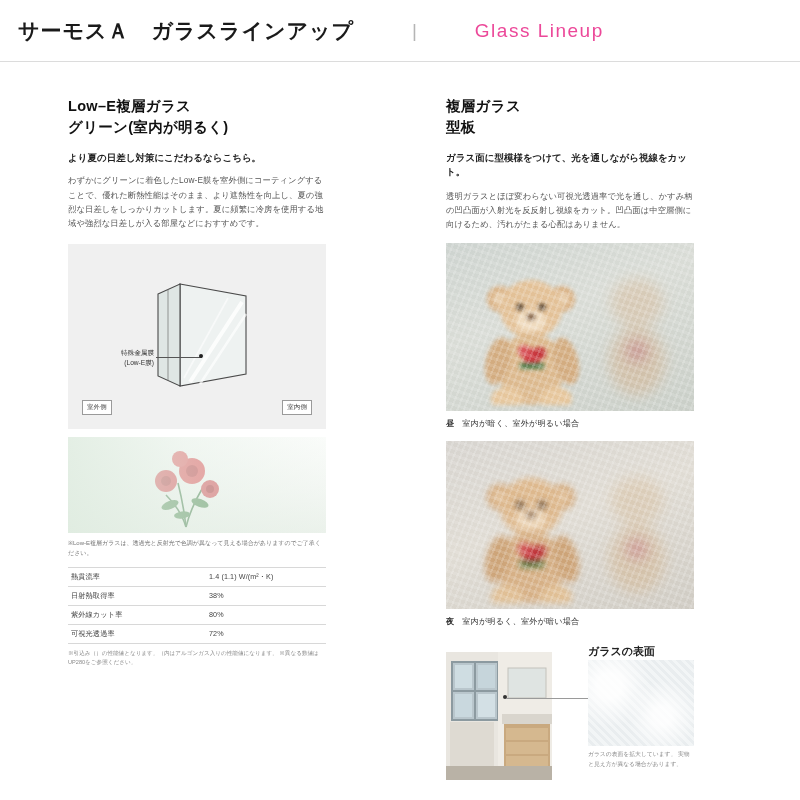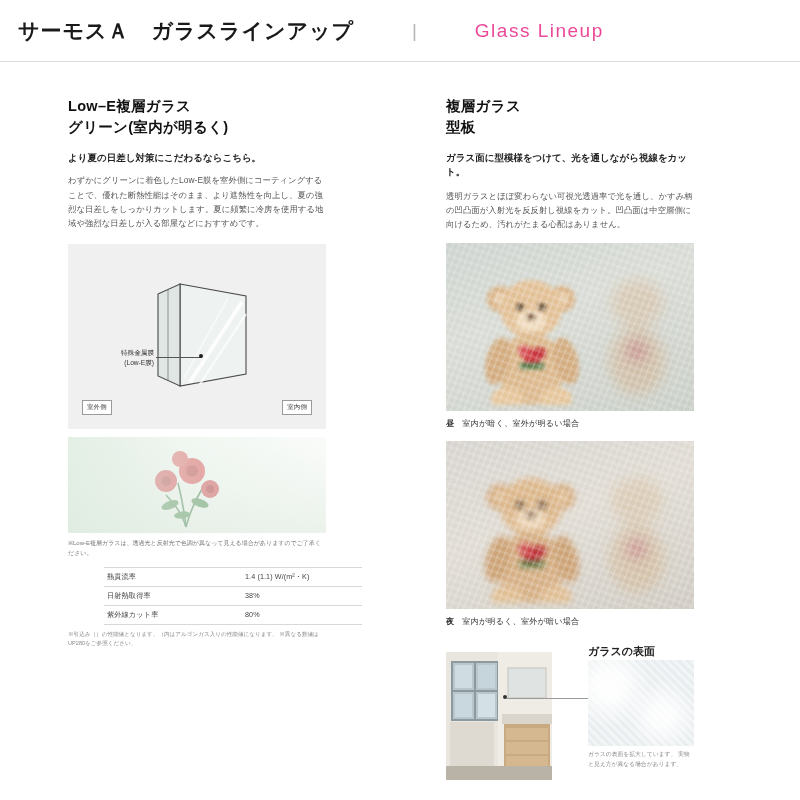--- a/index.html
+++ b/index.html
@@ -155,21 +155,20 @@
     margin-top: 6px;
     line-height: 1.55;
     letter-spacing: 0;
   }
 
   
   .spec-table {
     margin-top: 9px;
     width: 258px;
     border-collapse: collapse;
-    margin-left: 36px;
   }
   .spec-table tr { border-bottom: 1px solid #d8d8d8; }
   .spec-table tr:first-child { border-top: 1px solid #d8d8d8; }
   .spec-table td {
     font-size: 7.2px;
     color: #444;
     padding: 4px 3px;
     letter-spacing: .1px;
   }
   .spec-table td.val { width: 120px; }
@@ -348,20 +347,24 @@
         <td>熱貫流率</td>
         <td class="val">1.4 (1.1) W/(m²・K)</td>
       </tr>
       <tr>
         <td>日射熱取得率</td>
         <td class="val">38%</td>
       </tr>
       <tr>
         <td>紫外線カット率</td>
         <td class="val">80%</td>
+      </tr>
+      <tr>
+        <td>可視光透過率</td>
+        <td class="val">72%</td>
       </tr>
     </tbody>
   </table>
   <div class="footnote">※引込み（）の性能値となります。（内はアルゴンガス入りの性能値になります。
 ※異なる数値はUP280をご参照ください。</div>
 </div>
 
 <div class="col-right">
 
   <div class="title-line">複層ガラス</div>

